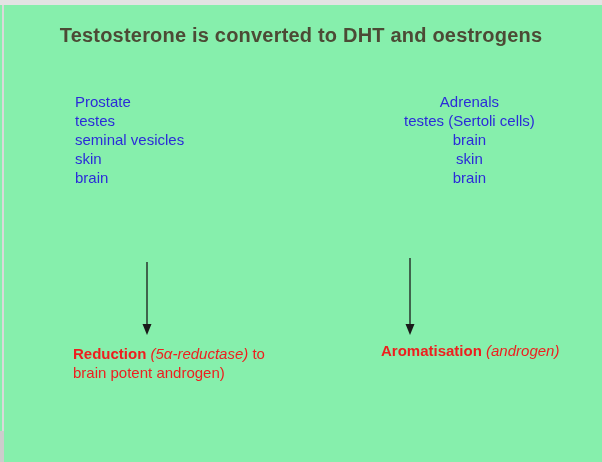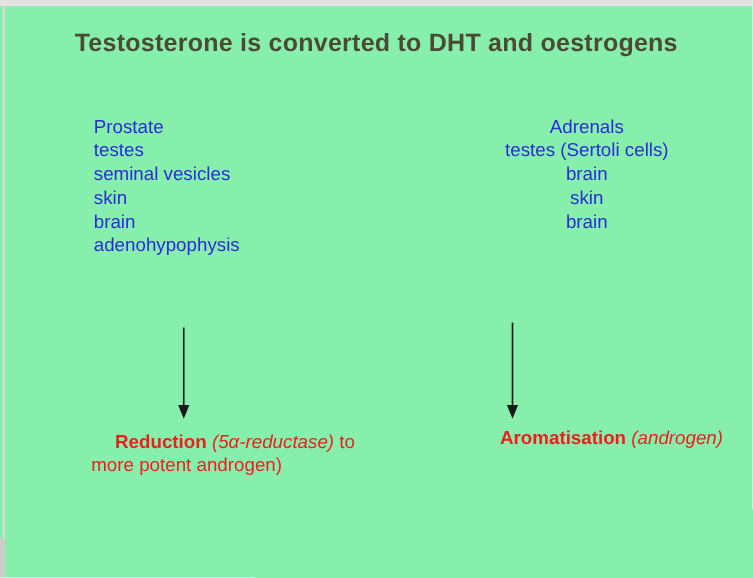--- a/index.html
+++ b/index.html
@@ -61,41 +61,40 @@
   .arrow.right { left: 402px; top: 256px; }
   .result {
     position: absolute;
     font-size: 15px;
     line-height: 19px;
     color: #ee1e1e;
     white-space: nowrap;
   }
   .result.left  { left: 73px;  top: 344px; }
   .result.right { left: 381px; top: 341px; }
-  .b { font-weight: bold; margin-left: 19px; }
+  .b { font-weight: bold; }
   .i { font-style: italic; }
 </style>
 </head>
 <body>
 
 <div class="slide">
 
   <div class="edge-top"></div>
   <div class="edge-left"></div>
   <div class="edge-left-bottom"></div>
 
   <div class="title">Testosterone is converted to DHT and oestrogens</div>
 
   <div class="site-list left">
     <div>Prostate</div>
     <div>testes</div>
     <div>seminal vesicles</div>
     <div>skin</div>
     <div>brain</div>
-    <div>adenohypophysis</div>
   </div>
 
   <div class="site-list right">
     <div>Adrenals</div>
     <div>testes (Sertoli cells)</div>
     <div>brain</div>
     <div>skin</div>
     <div>brain</div>
   </div>
 
@@ -112,21 +111,21 @@
       <polygon points="8,79 3.5,68 12.5,68" fill="#1a1a1a"></polygon>
     </svg>
   </div>
 
   <div class="result left">
     <div>
       <span class="b">Reduction</span>
       <span class="i">(5α-reductase)</span>
       <span>to</span>
     </div>
-    <div>more potent androgen)</div>
+    <div>brain potent androgen)</div>
   </div>
 
   <div class="result right">
     <div>
       <span class="b">Aromatisation</span>
       <span class="i">(androgen)</span>
     </div>
   </div>
 
 </div>

